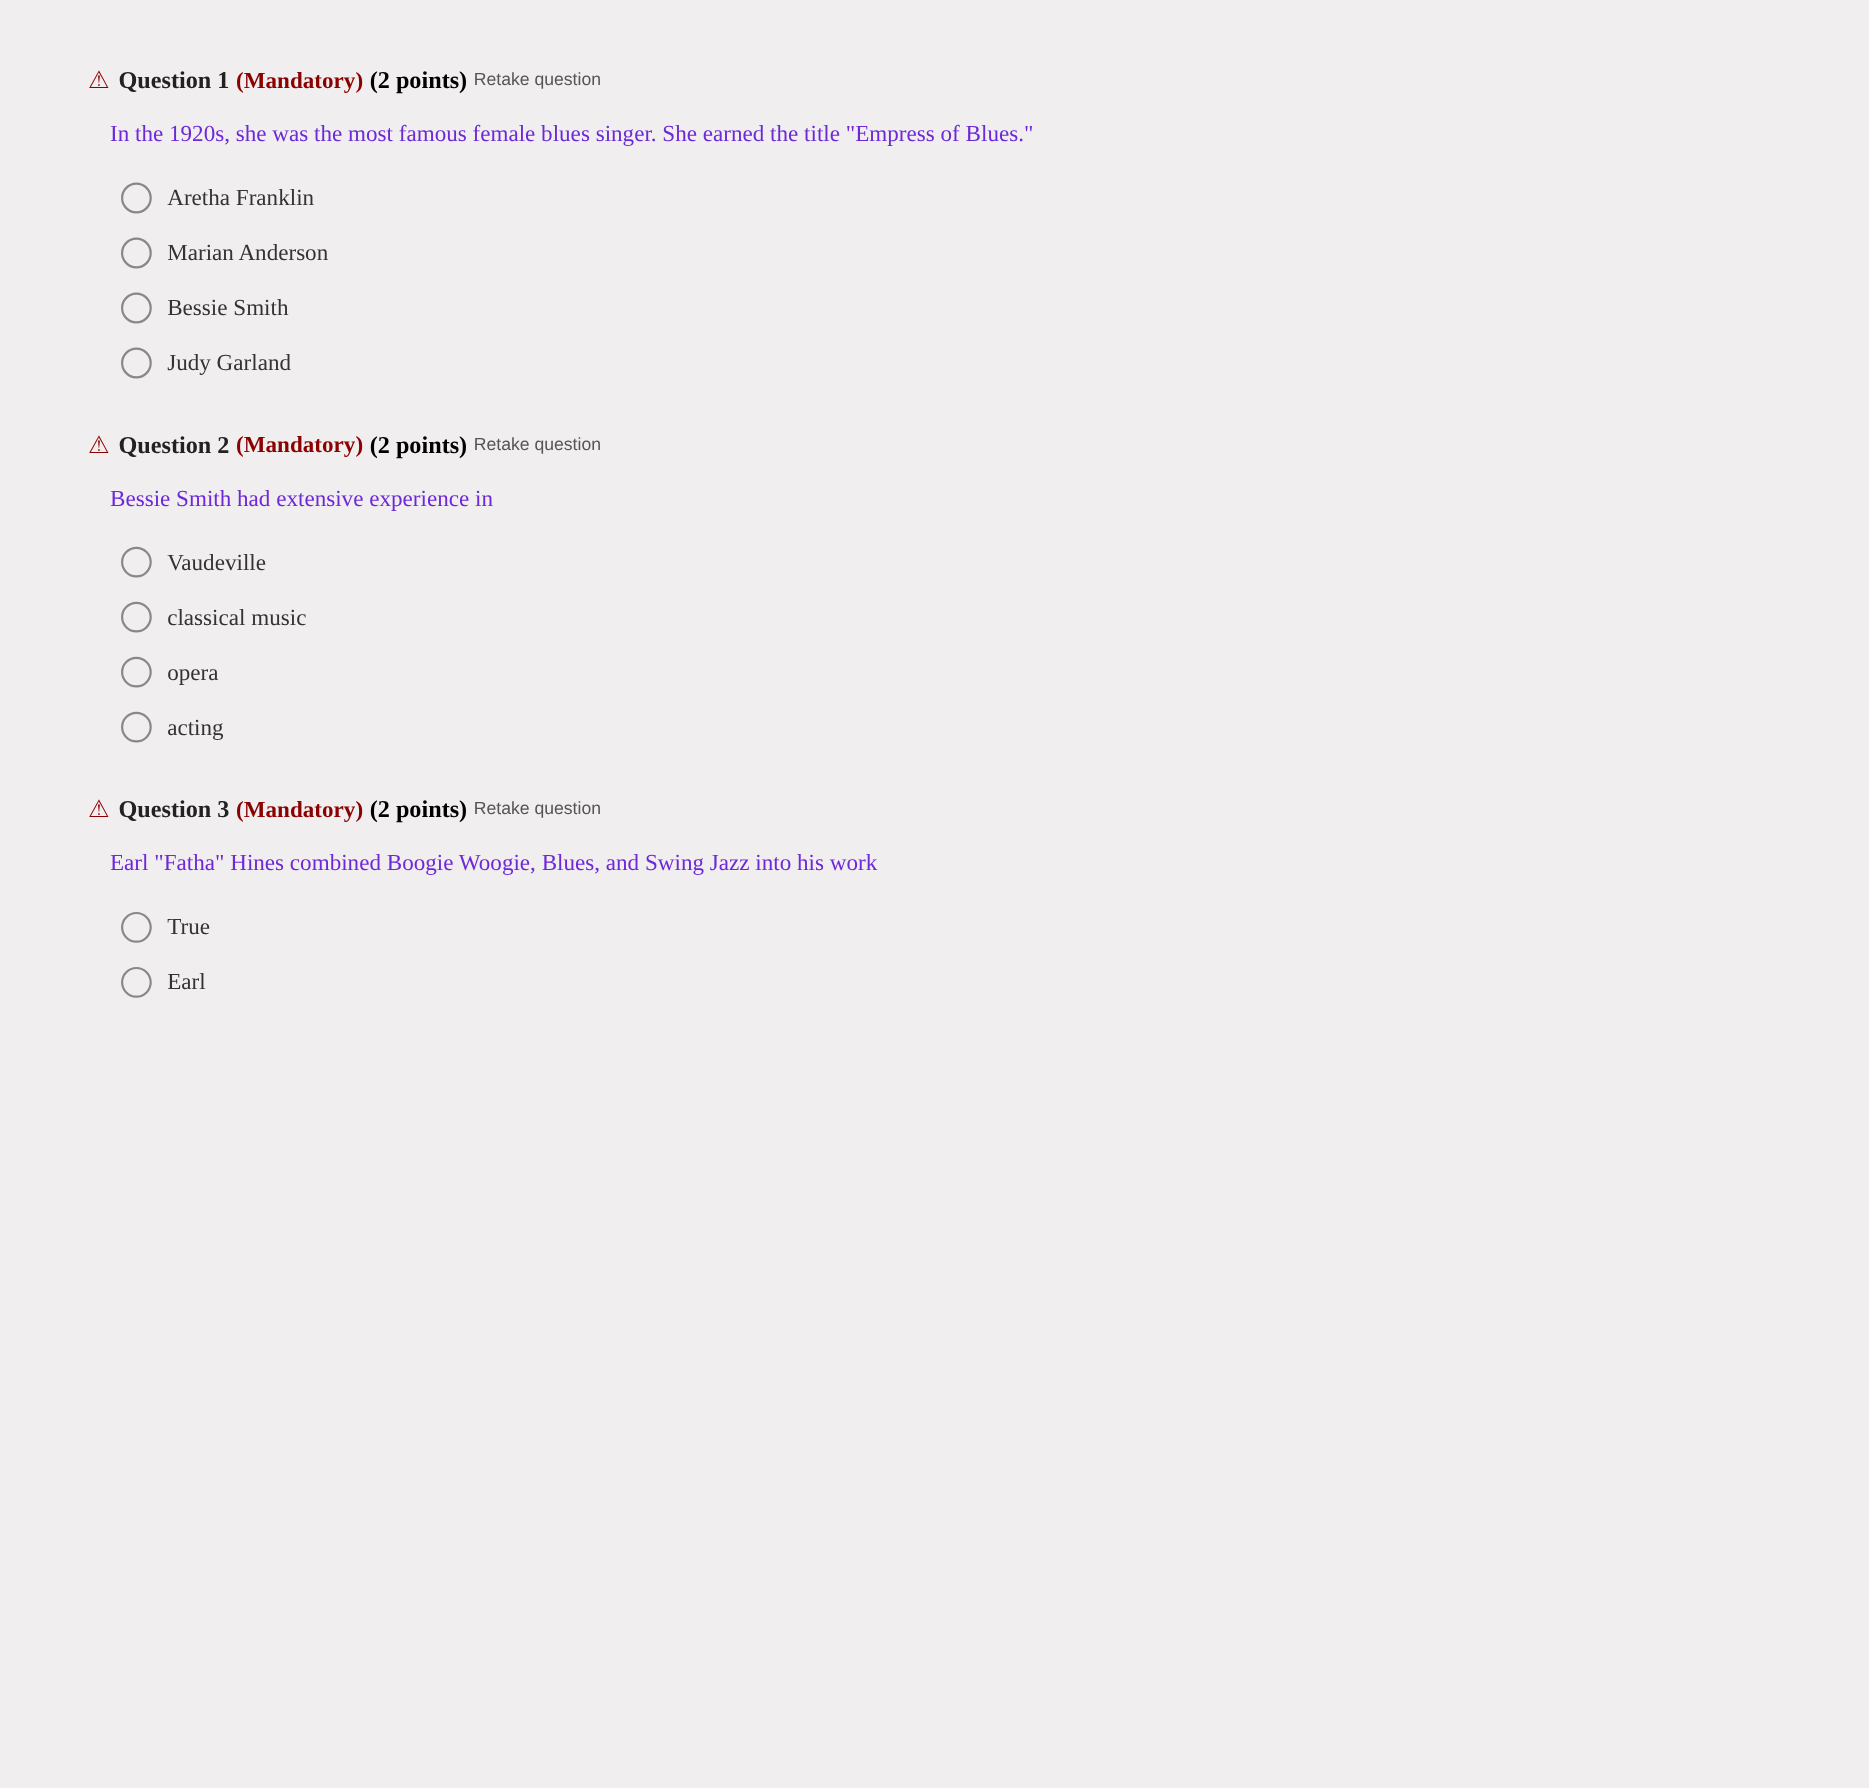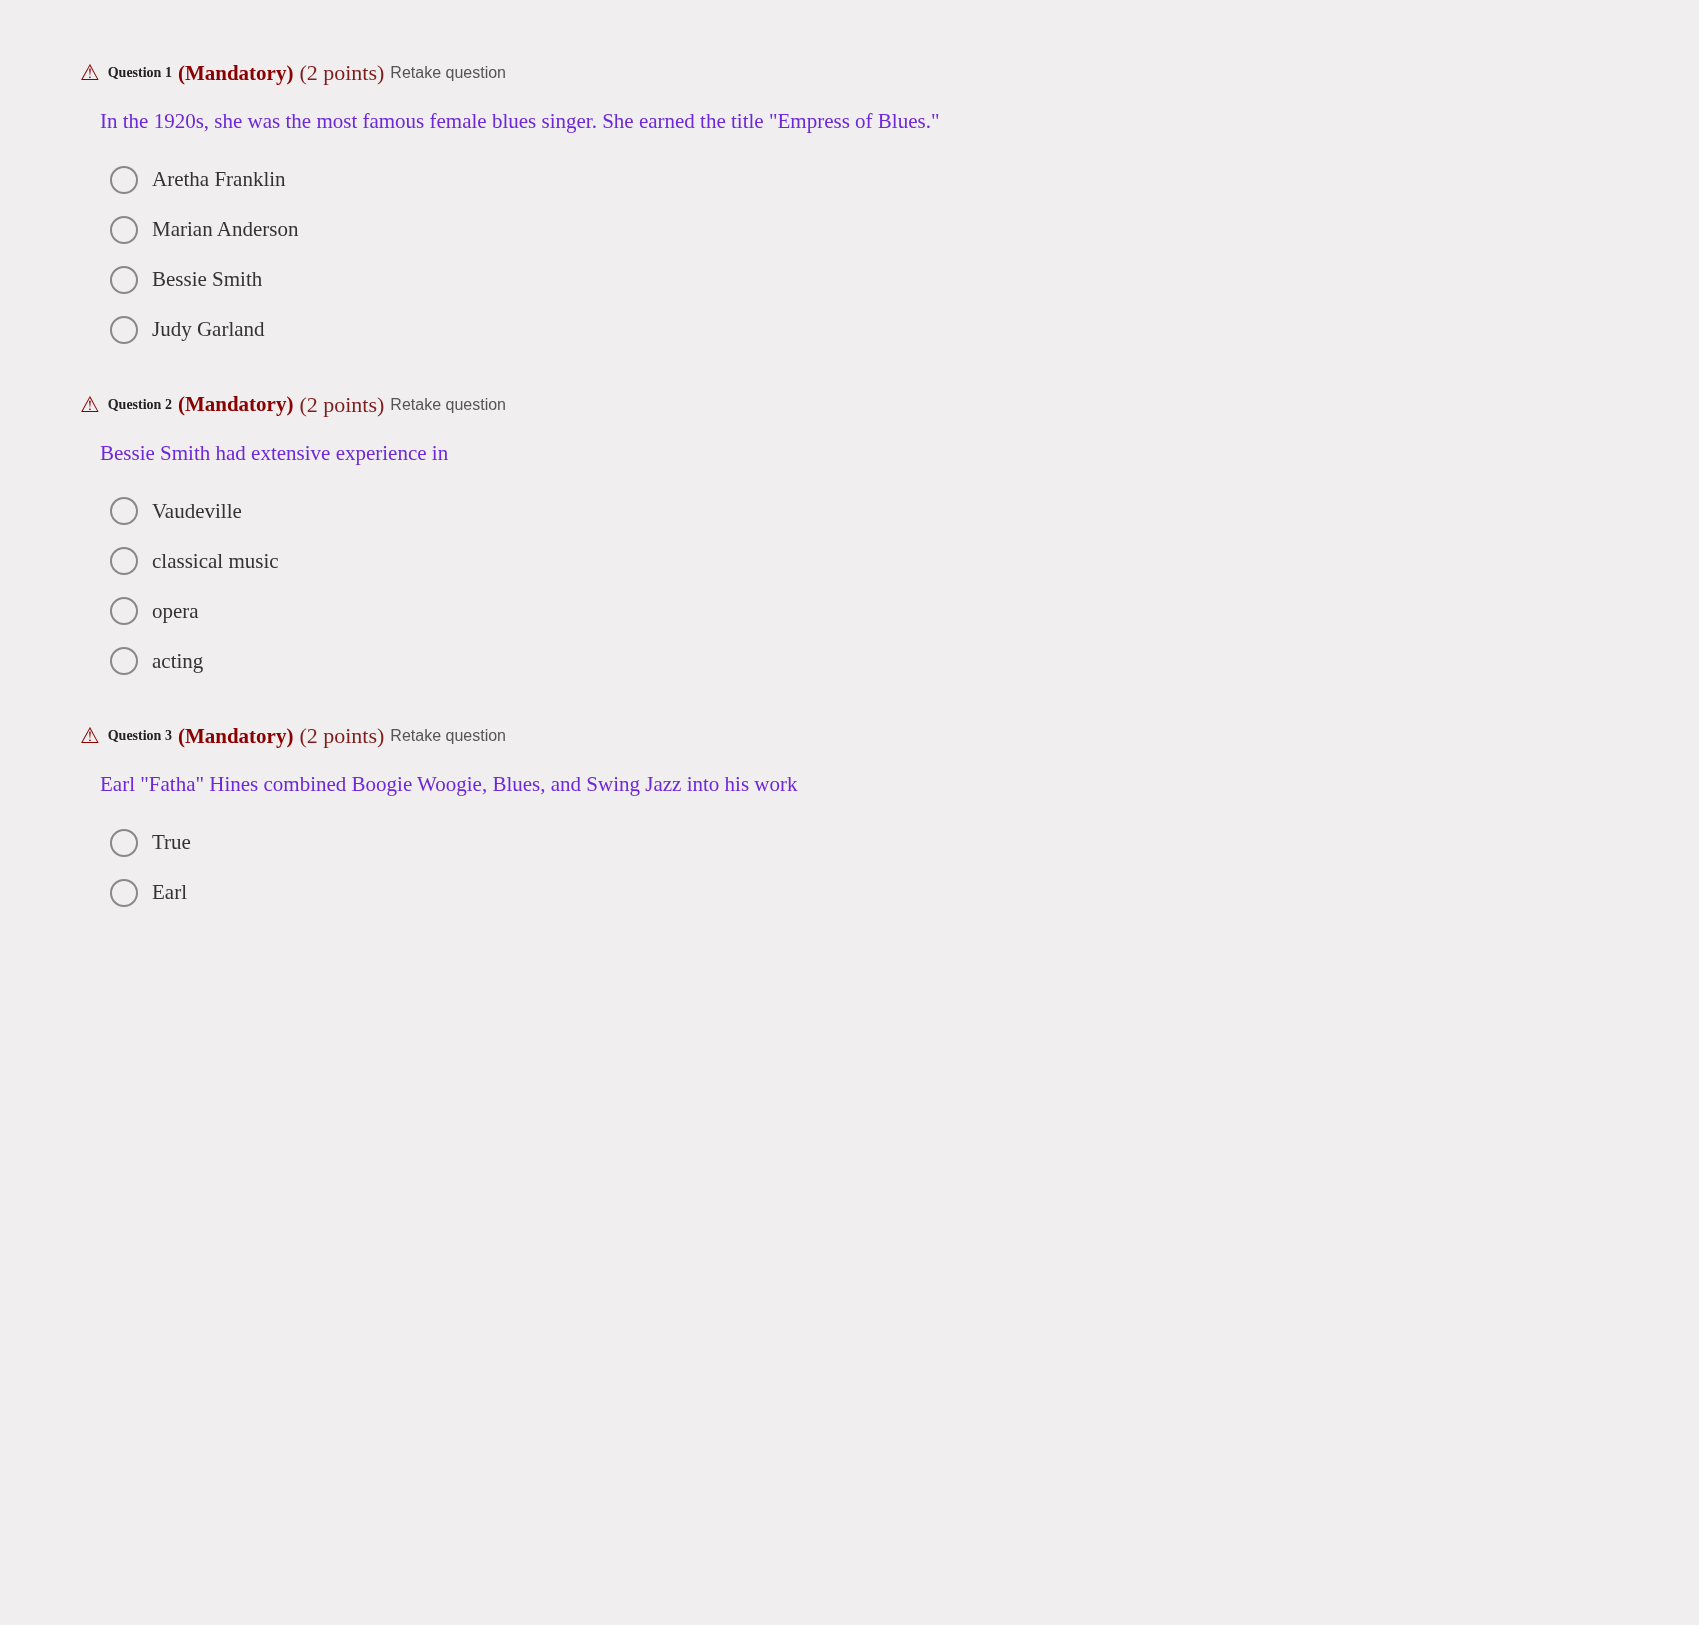--- a/index.html
+++ b/index.html
@@ -30,33 +30,34 @@
     }
 
     .warning-icon {
       color: #8B0000;
       font-size: 22px;
       margin-right: 2px;
     }
 
     .question-label {
       font-weight: bold;
-      font-size: 14px;
+      font-size: 22px;
       color: #222;
     }
 
     .mandatory-label {
       color: #8B0000;
       font-weight: bold;
       font-size: 21px;
     }
 
     .points-label {
       font-size: 22px;
-      color: #7f1d1d;
+      color: #000000;
+      font-weight: bold;
     }
 
     .retake-label {
       font-size: 16px;
       color: #555;
       font-weight: normal;
       font-family: Arial, sans-serif;
     }
 
     .question-text {

